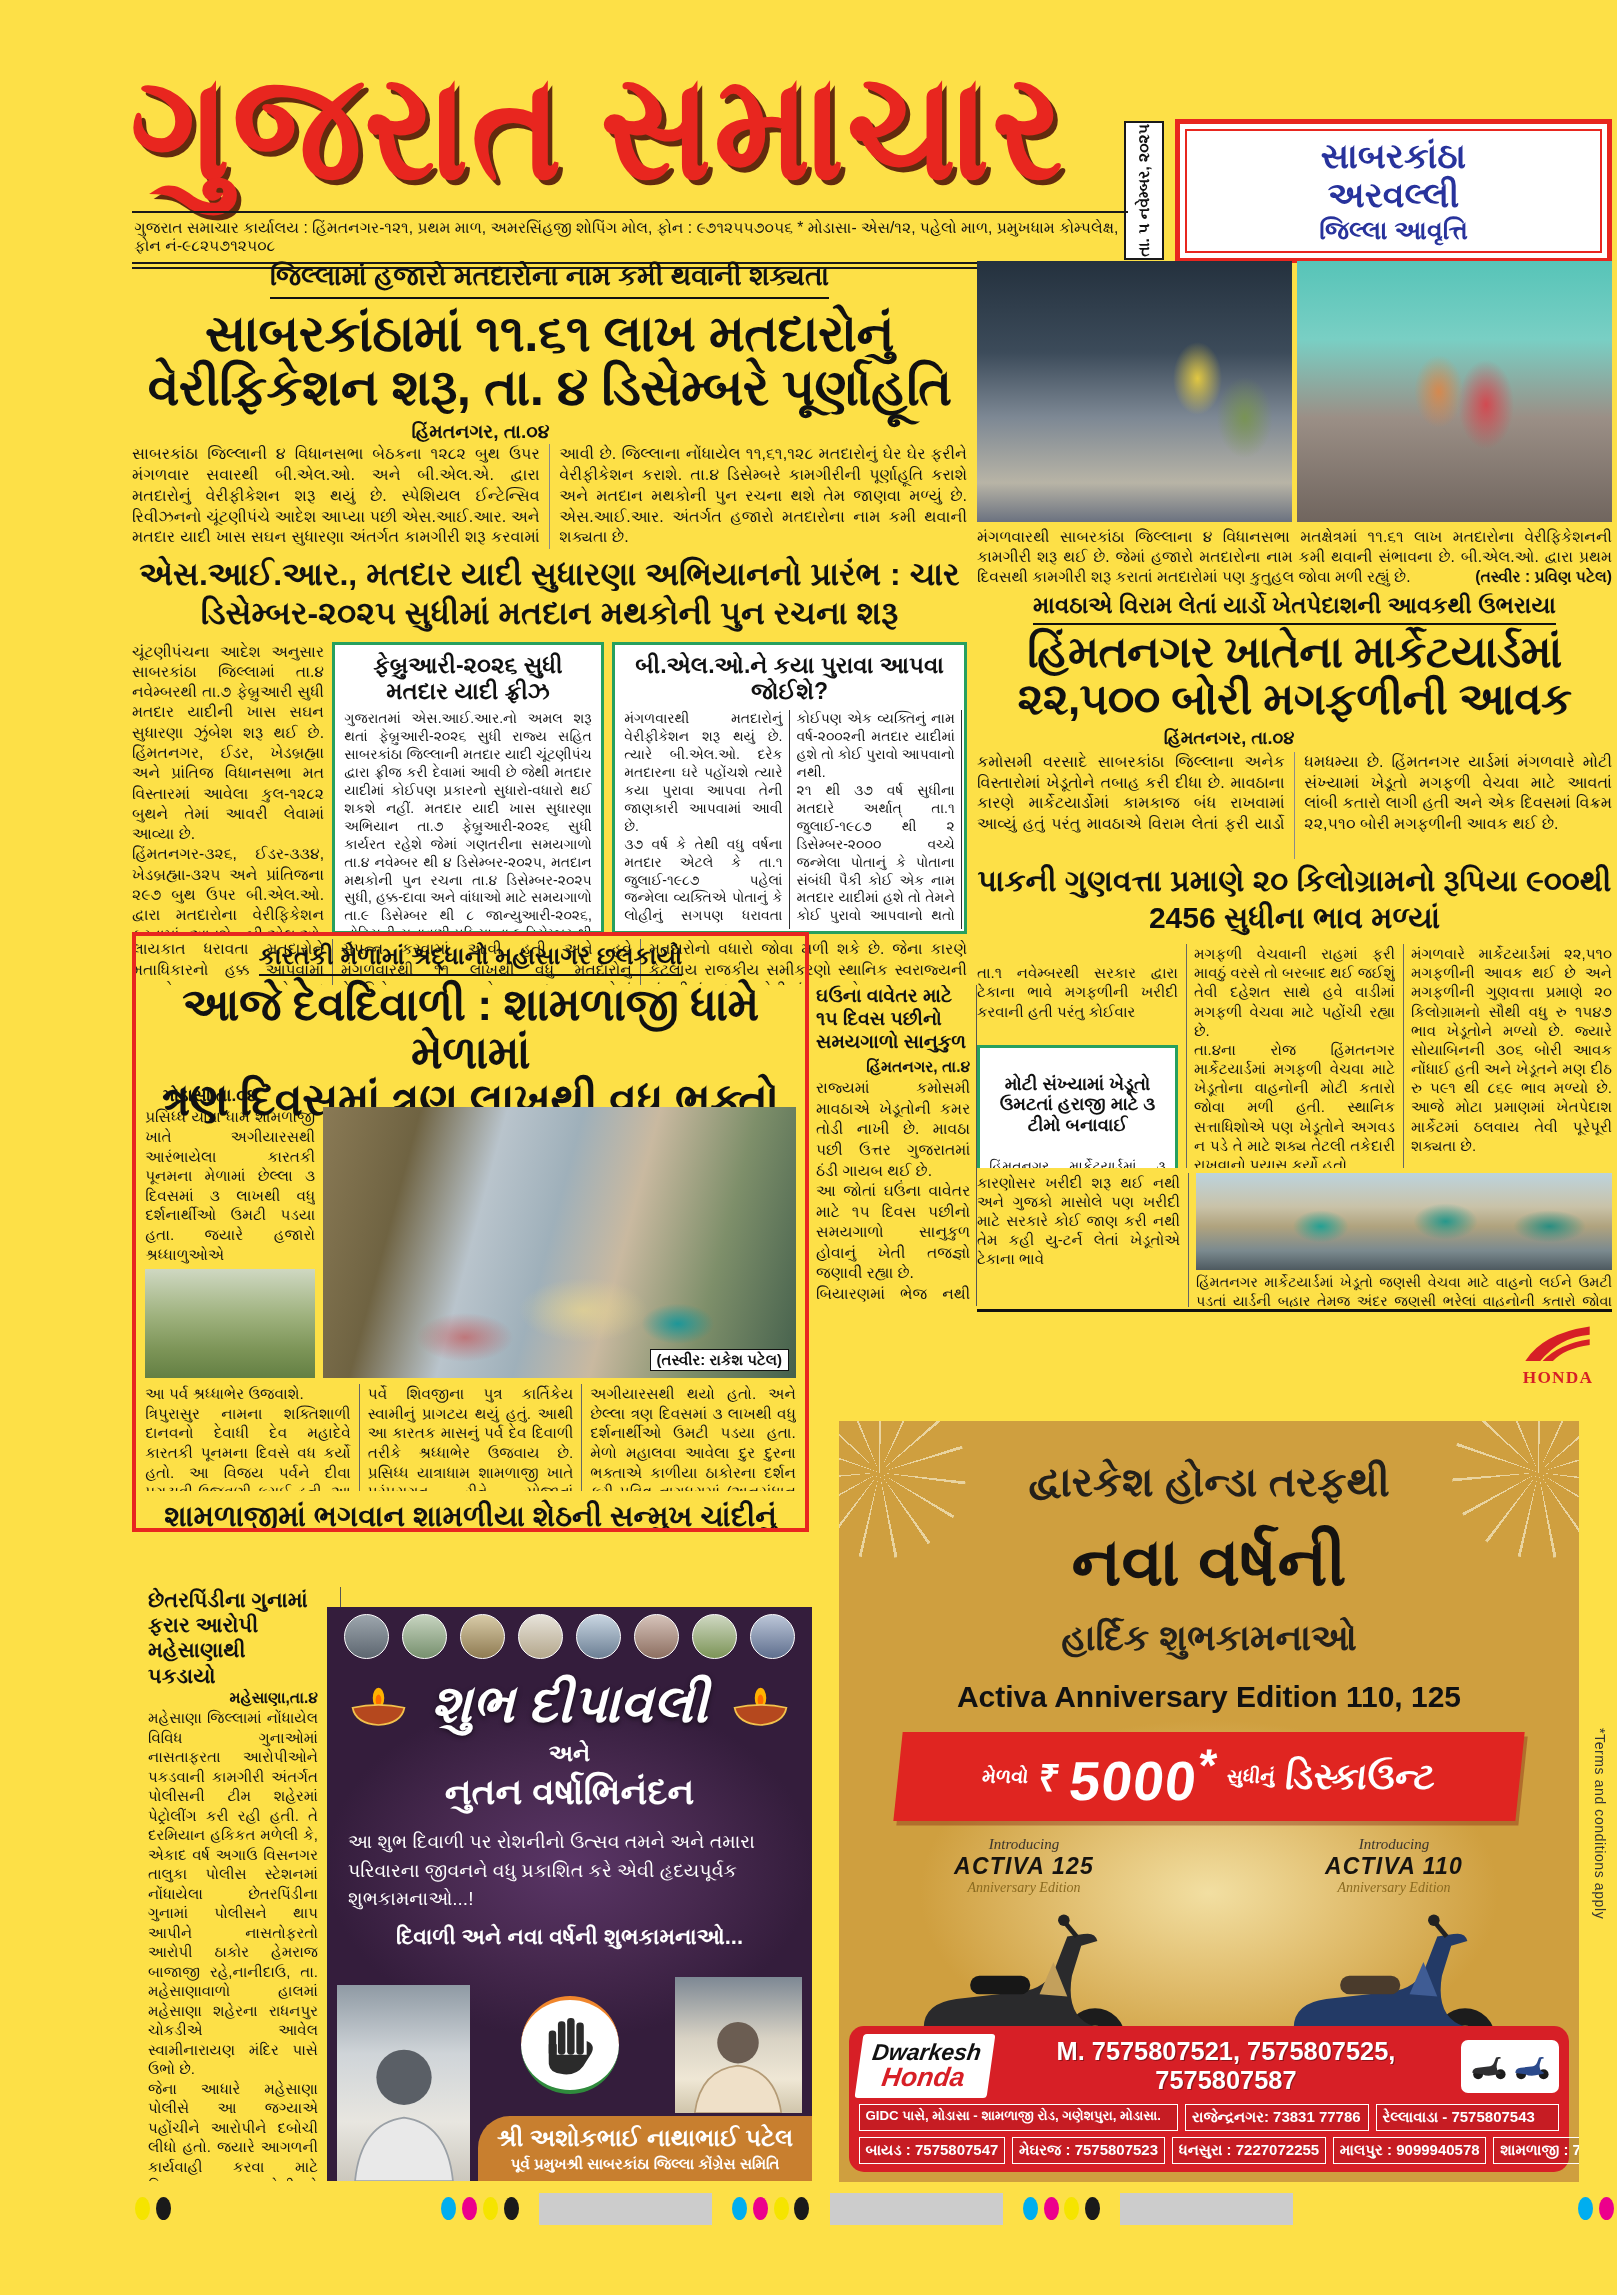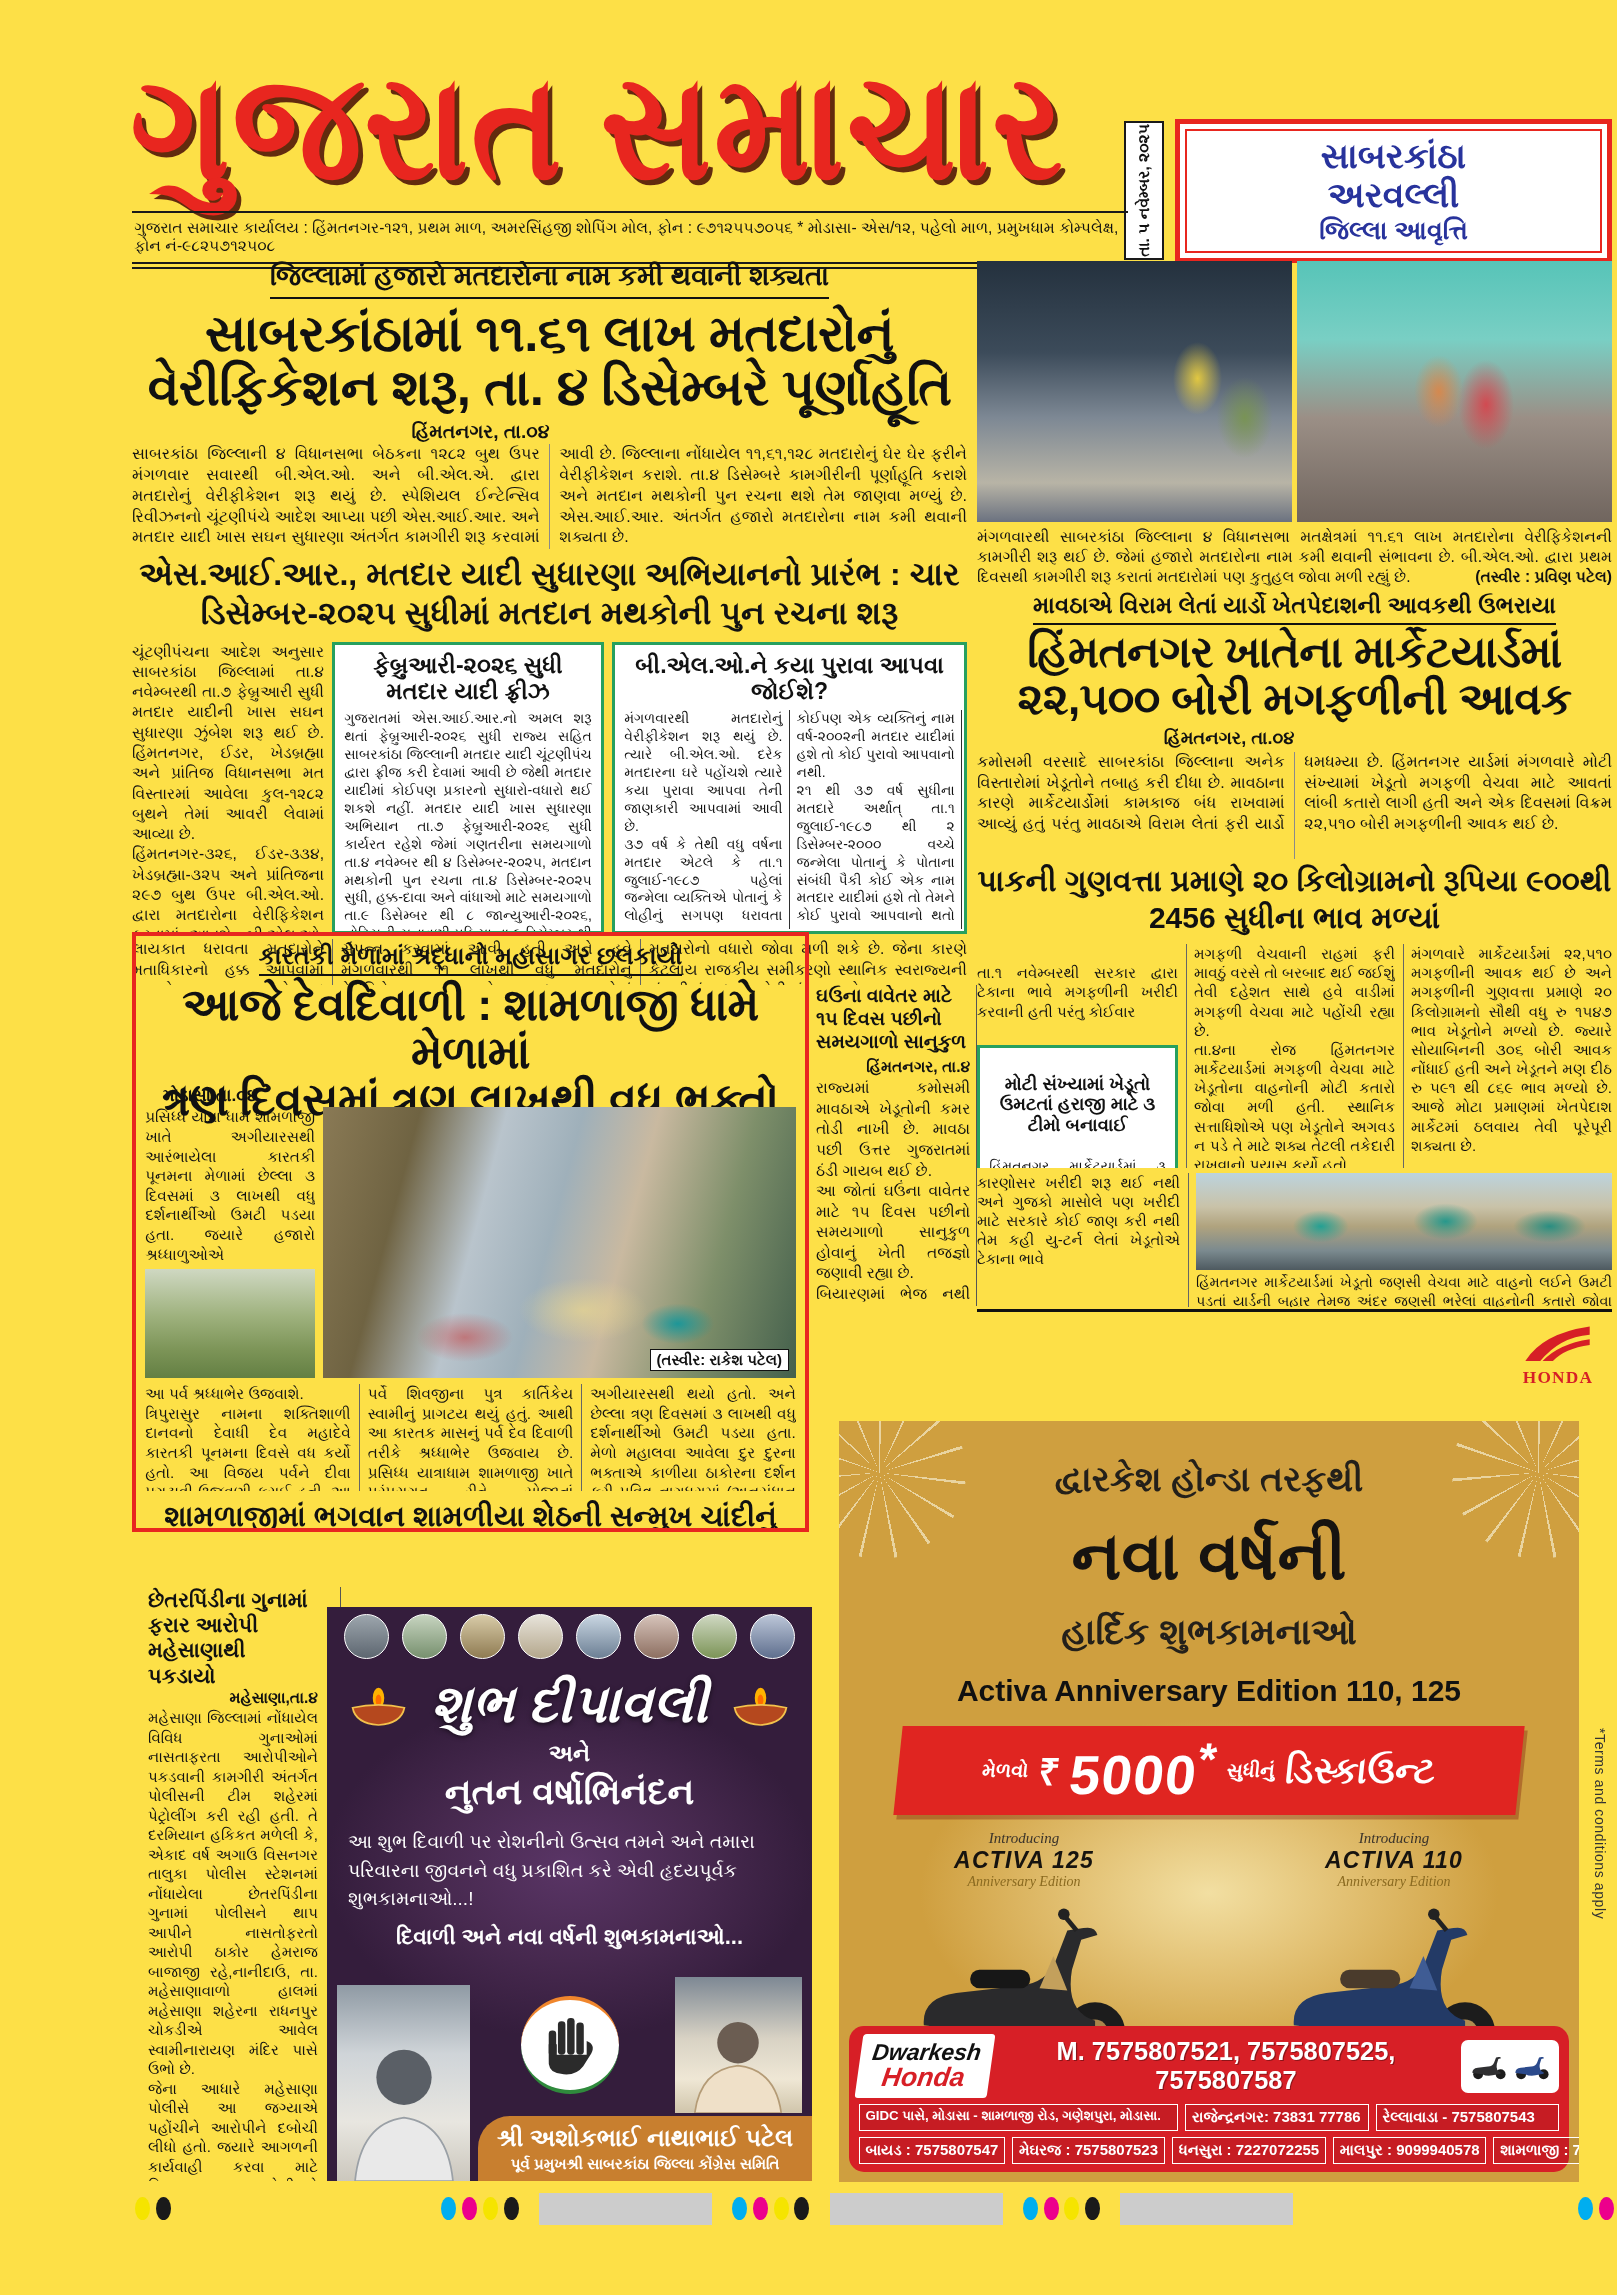--- a/index.html
+++ b/index.html
@@ -149,21 +149,21 @@
   .diya.dl { left:17.3px; } .diya.dr { right:17.3px; }
 
   
   .honda { left:839px; top:1324px; width:774px; height:858px; }
   .h-winglogo { position:absolute; right:11.6px; top:0; width:87px; text-align:center; }
   .h-wingtext { color:#d61f26; font-weight:800; font-size:17.3px; letter-spacing:1.2px; font-family:"Liberation Serif",serif; }
   .h-gold { position:absolute; left:0; right:34px; top:97px; bottom:0; overflow:hidden;
       background: radial-gradient(289px 173px at 50% 62%, #f2dfa2 0%, #e3c275 45%, #cf9f3f 100%); }
   .h-burst { position:absolute; width:173px; height:173px; background:
       repeating-conic-gradient(from 0deg, rgba(255,255,240,.55) 0deg 2deg, transparent 2deg 24deg); border-radius:50%; }
-  .h-from { text-align:center; font-size:35px; font-weight:800; color:#24201a; margin-top:38px; }
+  .h-from { text-align:center; font-size:41px; font-weight:800; color:#24201a; margin-top:38px; }
   .h-big { text-align:center; font-size:67px; font-weight:800; color:#161310; margin-top:17.3px; }
   .h-wish { text-align:center; font-size:36px; font-weight:bold; color:#24201a; margin-top:15px; }
   .h-edition { text-align:center; font-size:30px; font-weight:800; color:#111; margin-top:21px; }
   .h-offer { margin:17.3px auto 0 auto; width:84%; background:#e02521; color:#fff; transform:skewX(-6deg);
       display:flex; align-items:center; justify-content:center; gap:10.4px; padding:8px 5.8px; box-shadow:3.5px 4.6px 0 rgba(120,20,10,.35); }
   .h-offer .sm { font-size:19.6px; font-weight:bold; line-height:1.05; text-align:center; }
   .h-offer .amt { font-size:55px; font-weight:800; letter-spacing:1.2px; }
   .h-offer .cur { font-size:37px; font-weight:800; }
   .h-offer .big2 { font-size:37px; font-weight:800; }
   .h-scooters { display:flex; margin-top:15px; height:271px; }

